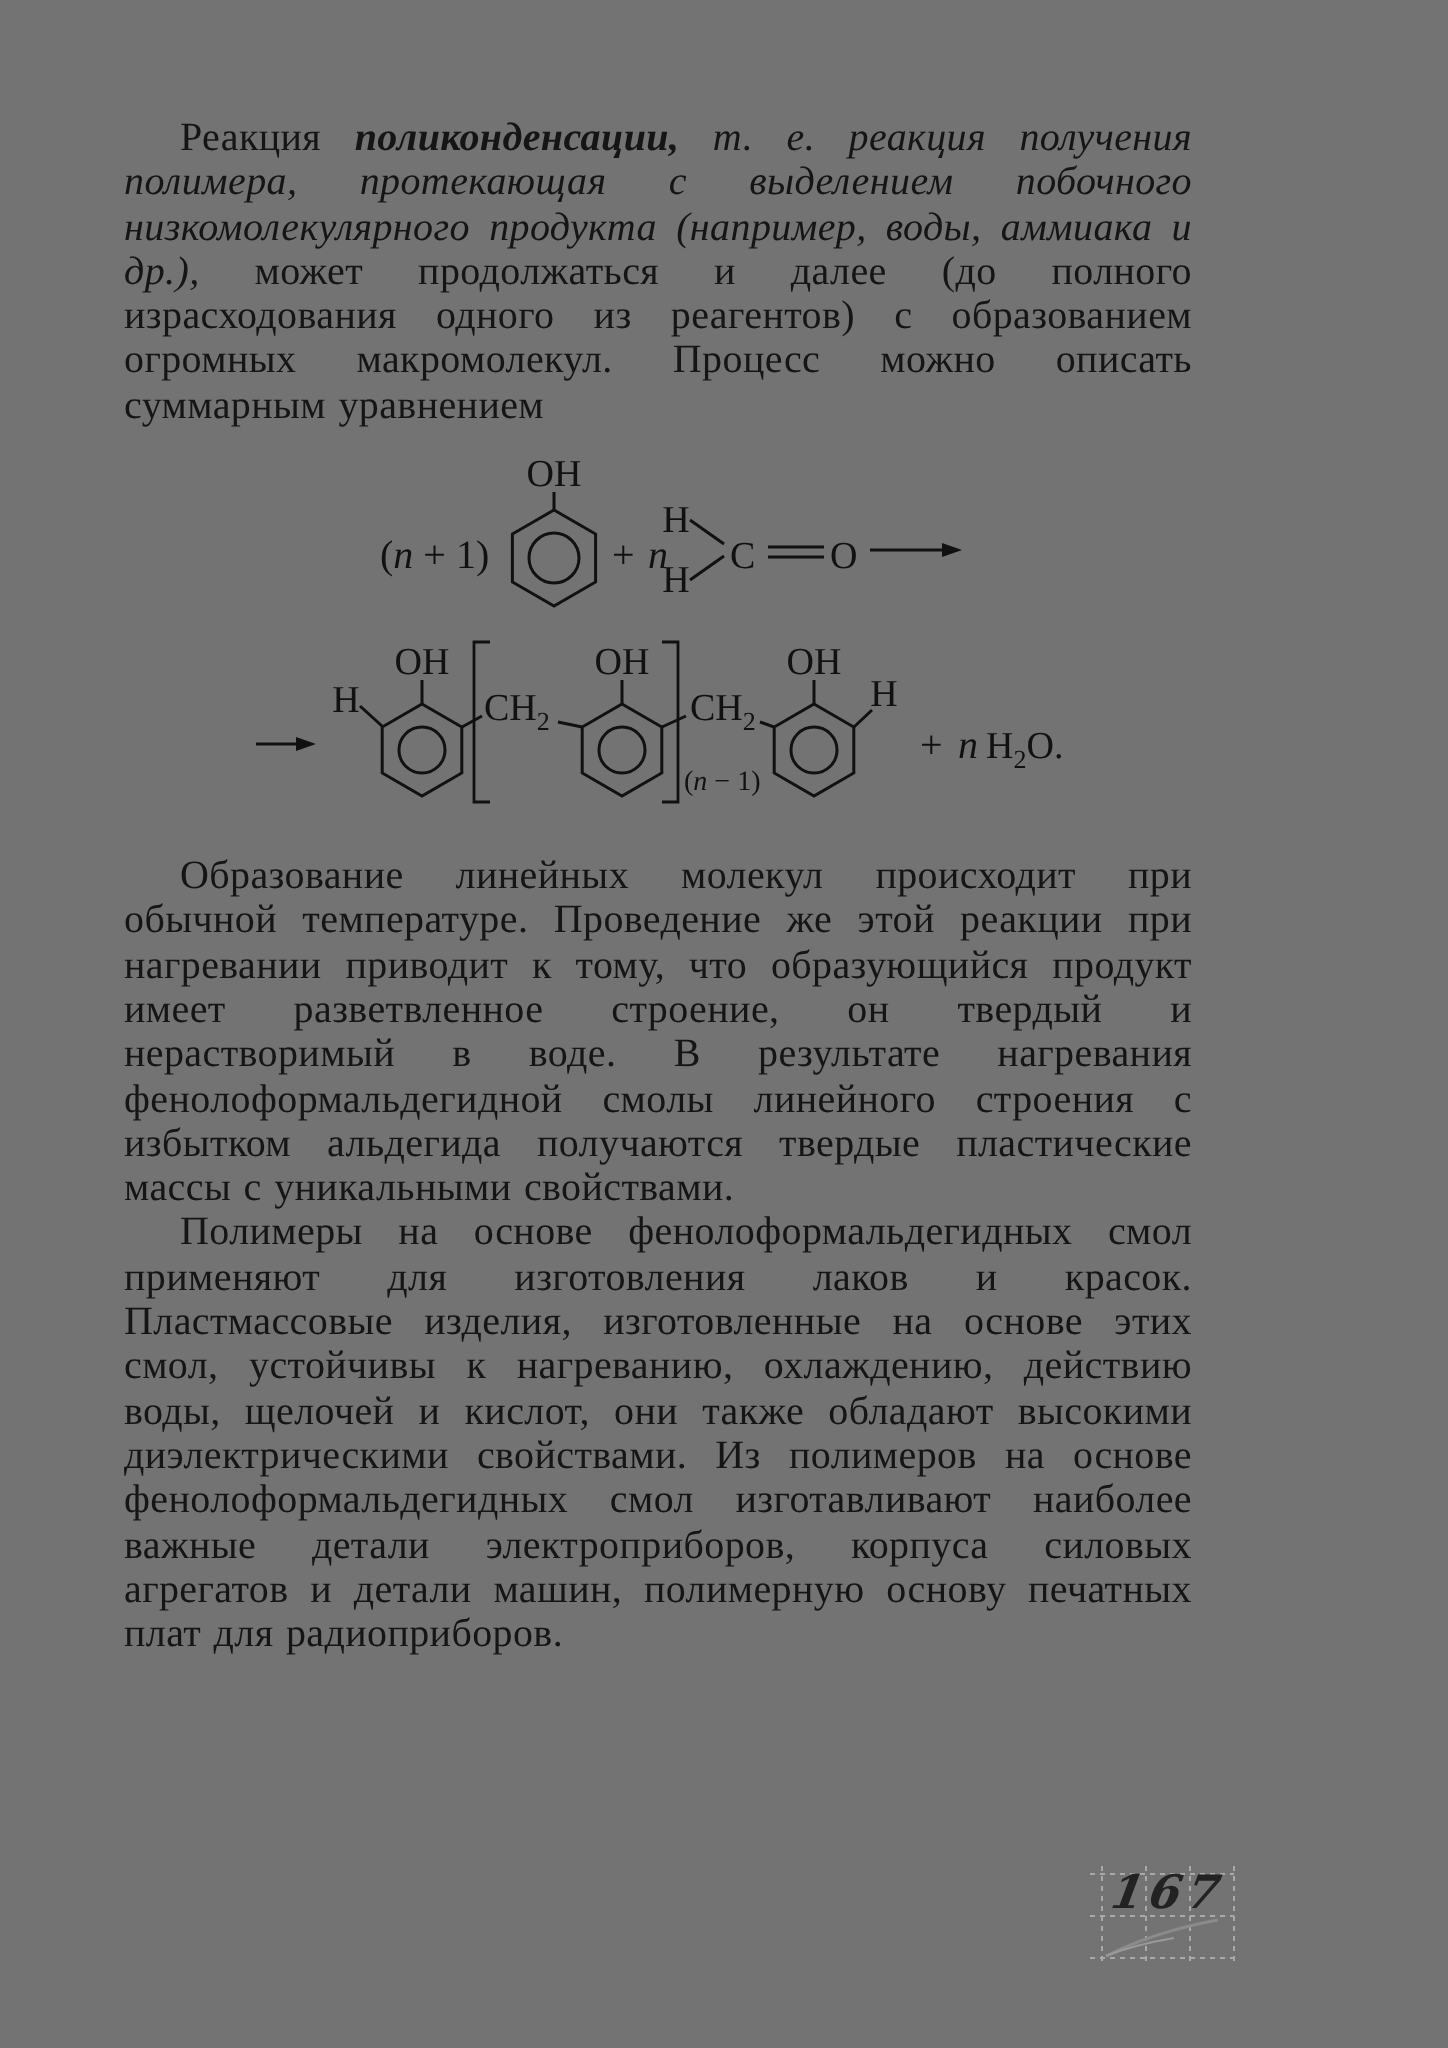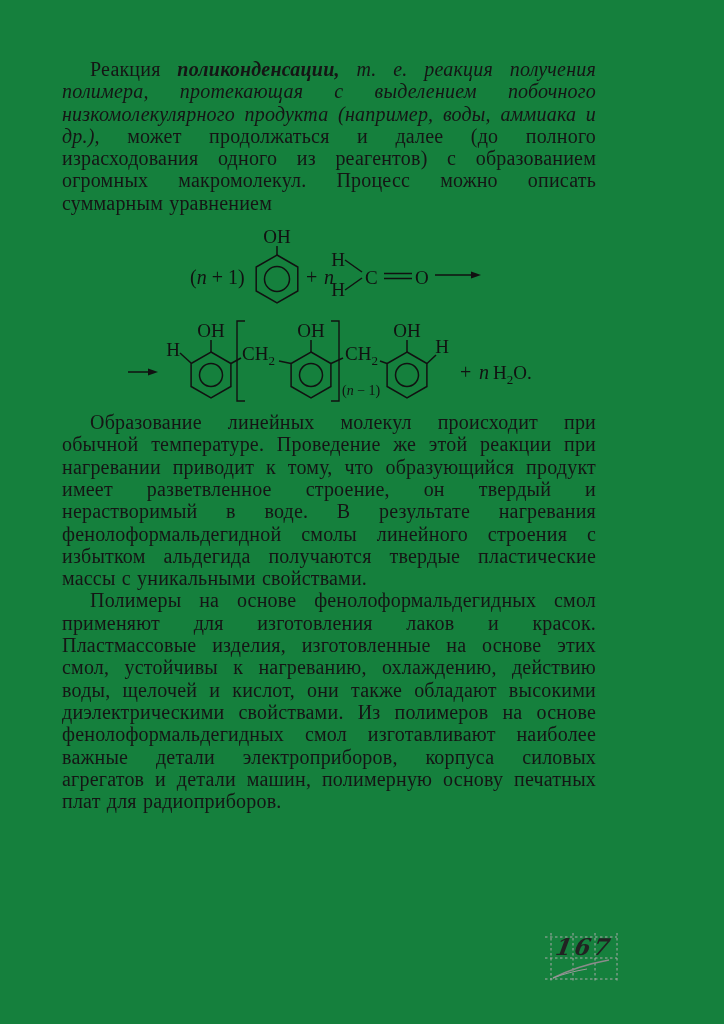--- a/index.html
+++ b/index.html
@@ -1,19 +1,19 @@
 <!DOCTYPE html>
 <html><head>
 <meta charset="utf-8">
 <style>
   html,body{margin:0;padding:0;background:#e9e9e9;}
   .page{
     position:relative;
     width:724px;height:1024px;
-    background:#15803d;
+    background:#737373;
     overflow:hidden;
     font-family:"Liberation Serif", serif;
     color:#151515;
   }
   .text-block{
     position:absolute;
     left:62px;top:58px;width:534px;
   }
   p.body{
     margin:0;
@@ -22,21 +22,21 @@
     text-align:justify;
     text-indent:28px;
     letter-spacing:0.2px;
     word-spacing:1px;
   }
   .bi{font-weight:bold;font-style:italic;}
   .it{font-style:italic;}
   .eq{display:block;}
   .eq1{margin:9px 0 0 116px;}
   .eq2{margin:0 0 0 33px;}
-  p.after-eq{margin-top:0;}
+  p.after-eq{margin-top:16px;}
   svg text{fill:#111;}
   .atom{font-family:"Liberation Serif",serif;font-size:19px;}
   .coeff{font-family:"Liberation Serif",serif;font-size:20px;}
   .sub{font-family:"Liberation Serif",serif;font-size:13px;}
   .small-idx{font-family:"Liberation Serif",serif;font-size:14px;}
   .ital{font-style:italic;}
   .bond{stroke:#111;stroke-width:1.5;fill:none;}
   .bracket{stroke:#111;stroke-width:1.4;fill:none;}
   .ringline{stroke:#111;stroke-width:1.5;fill:none;}
   .page-num-wrap{

